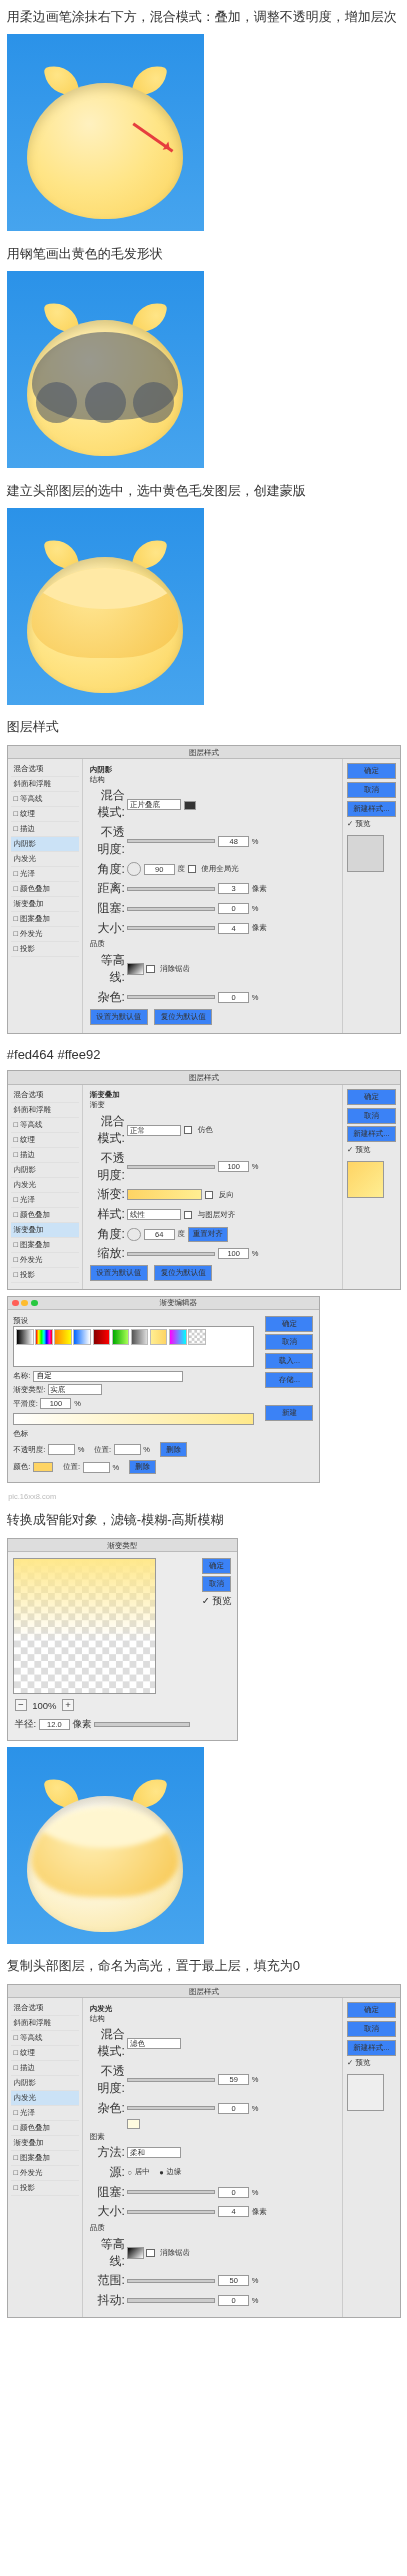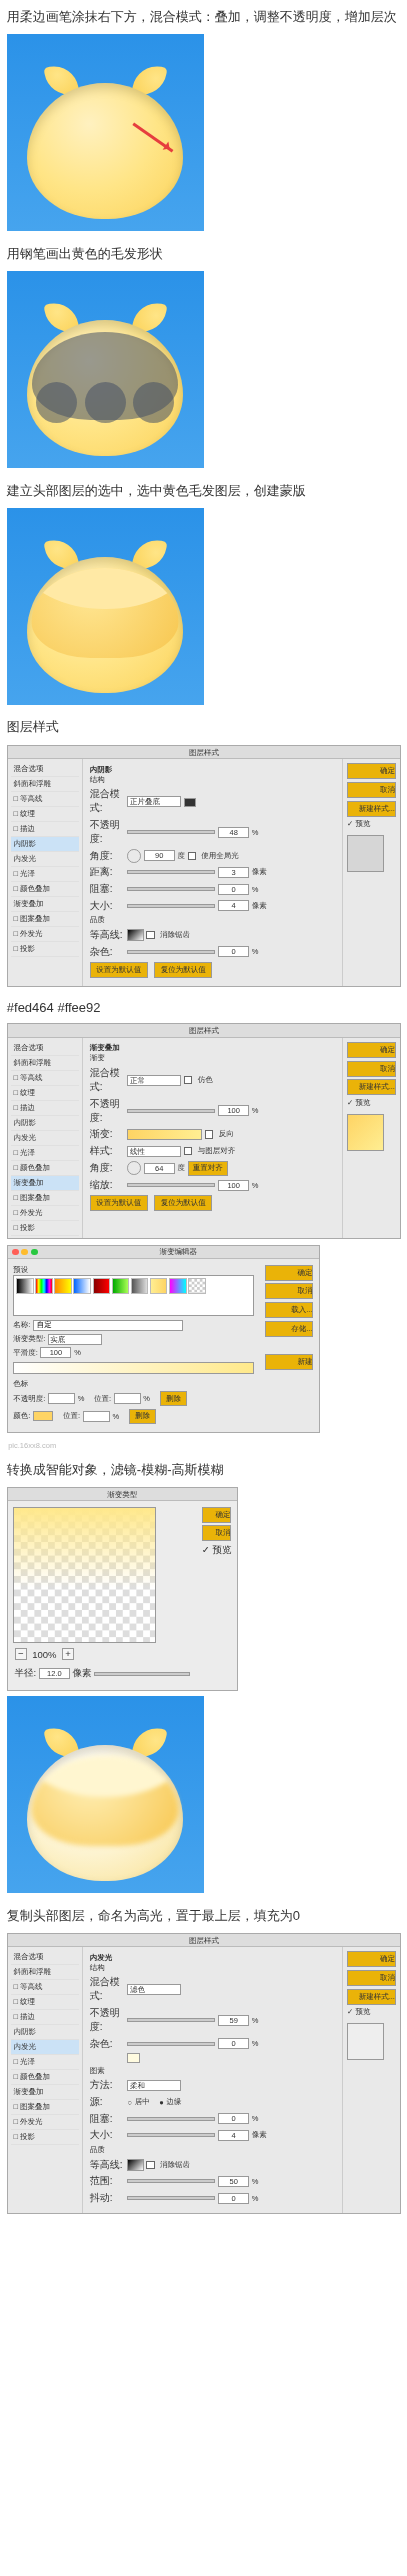--- a/index.html
+++ b/index.html
@@ -22,23 +22,23 @@
 .light-head{background:radial-gradient(circle at 40% 25%,#fff,#fdf3cf 55%,#f8e090 100%)}
 
 .panel{width:394px;margin:0 auto 5.4px;background:#e9e9e9;border:0.7px solid #aaa;font-size:7.5px;color:#333}
 .panel-title{height:13.6px;line-height:13.6px;text-align:center;background:#ddd;border-bottom:0.7px solid #bbb;font-size:7.5px}
 .panel-body{display:flex;min-height:116px}
 .style-list{width:75px;border-right:0.7px solid #ccc;padding:2.7px}
 .style-list div{padding:2px 2.7px;border-bottom:0.7px solid #e0e0e0}
 .style-list .active{background:#cbe2f6}
 .style-center{flex:1;padding:5.4px 6.8px}
 .style-right{width:58px;border-left:0.7px solid #ccc;padding:4.1px;display:flex;flex-direction:column;gap:2.7px}
-.btn{display:block;background:#eab308;border:0.7px solid #999;text-align:right;padding:2px 0;font-size:7.5px}
+.btn{display:block;background:#3b82f6;border:0.7px solid #999;text-align:center;padding:2px 0;font-size:7.5px}
 .row{display:flex;align-items:center;gap:2.7px;margin:2.7px 0}
-.lbl{width:35px;font-size:10px}
+.lbl{width:35px;text-align:right;font-size:12px}
 .input{border:0.7px solid #999;background:#fff;height:11px;width:31px;font-size:7.5px;text-align:center}
 .select{border:0.7px solid #999;background:#fff;height:11px;width:54px;font-size:7.5px;padding:0 1.4px}
 .slider{flex:1;max-width:88px;height:4.1px;background:#ccc;border:0.7px solid #999;position:relative}
 .swatch{width:37px;height:37px;border:0.7px solid #999;margin-top:2.7px}
 .grad-bar{width:100%;height:12.2px;border:0.7px solid #999;margin:4.1px 0;position:relative}
 .grad-bar.yellow{background:linear-gradient(90deg,#fff,#ffe98a)}
 .grad-row{display:flex;flex-wrap:wrap;gap:1.4px;width:100%;height:41px;border:0.7px solid #999;padding:2px;background:#fff;margin-bottom:4.1px}
 .grad-cell{width:17.7px;height:16.3px;border:0.7px solid #bbb}
 
 .gauss{width:231px;margin:0 0 5.4px 6.8px;background:#ececec;border:0.7px solid #aaa}

